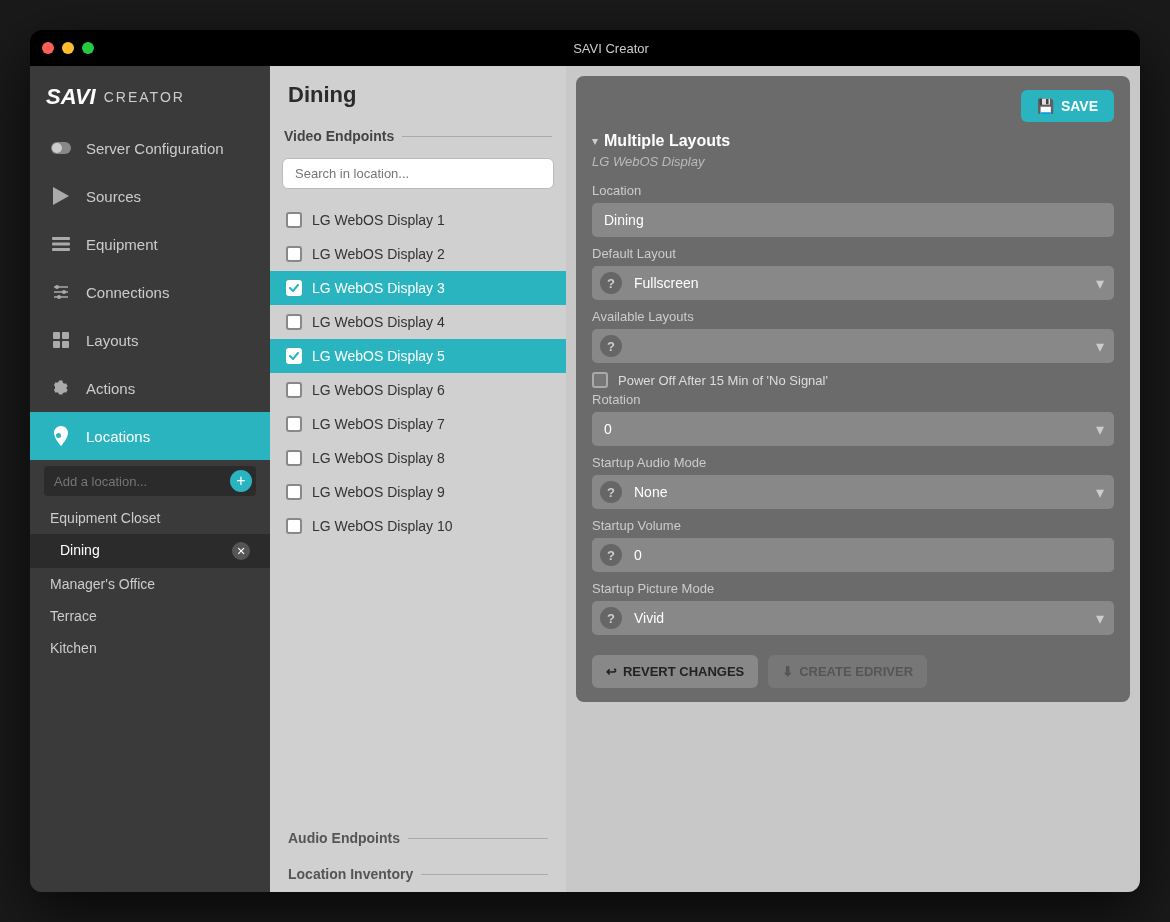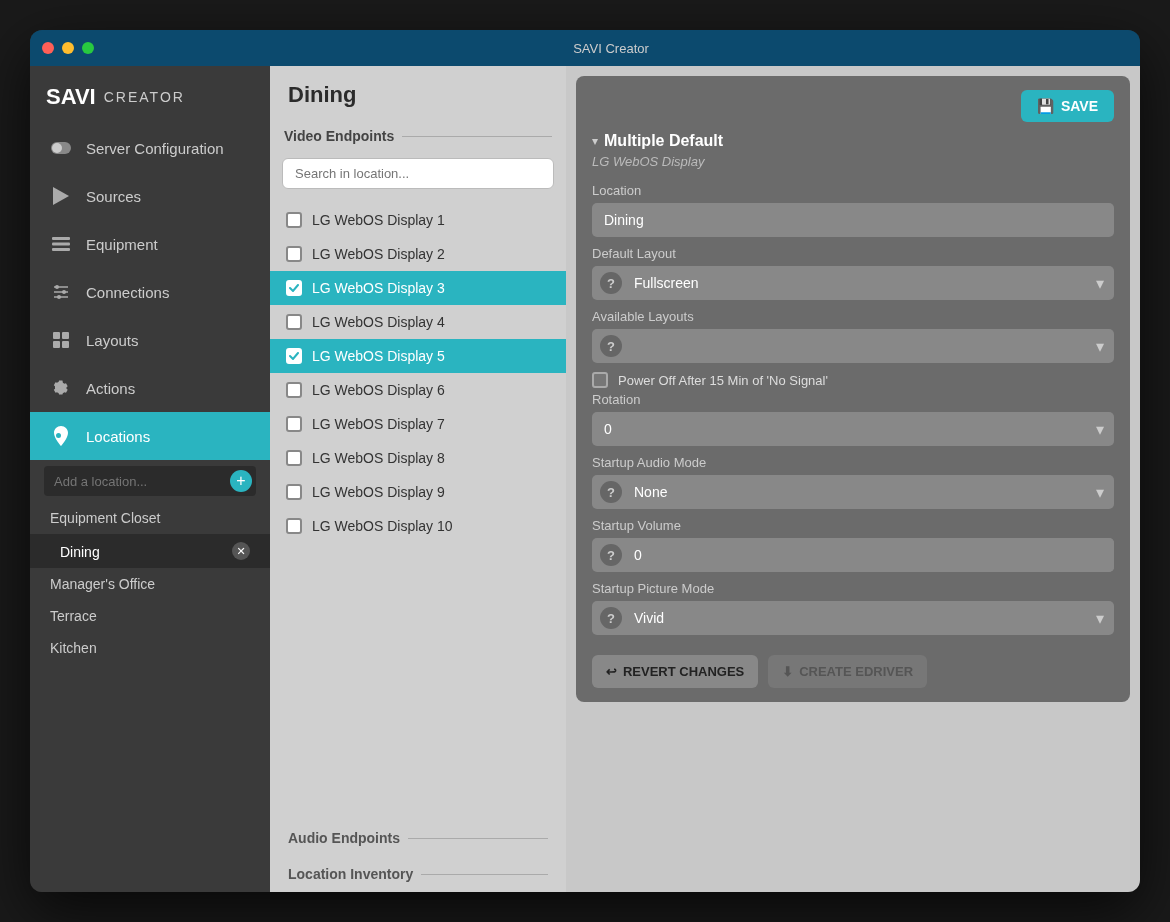--- a/index.html
+++ b/index.html
@@ -15,21 +15,21 @@
       width: 1110px;
       height: 862px;
       background: #2b2b2b;
       border-radius: 12px;
       box-shadow: 0 20px 60px rgba(0,0,0,0.7);
       overflow: hidden;
       display: flex;
       flex-direction: column;
     }
     .titlebar {
-      background: #0c4a6e;
+      background: #000000;
       height: 36px;
       display: flex;
       align-items: center;
       padding: 0 12px;
       flex-shrink: 0;
     }
     .traffic-lights {
       display: flex;
       gap: 8px;
     }
@@ -64,20 +64,21 @@
     .sidebar-logo {
       padding: 18px 16px 14px;
       display: flex;
       align-items: center;
       gap: 8px;
     }
     .logo-savi {
       color: white;
       font-size: 22px;
       font-weight: 900;
+      font-style: italic;
     }
     .logo-creator {
       color: #ccc;
       font-size: 14px;
       font-weight: 400;
       letter-spacing: 2px;
       text-transform: uppercase;
     }
     .sidebar-nav {
       flex: 1;
@@ -132,21 +133,21 @@
       font-size: 16px;
       cursor: pointer;
       flex-shrink: 0;
     }
     .location-item {
       padding: 8px 20px;
       color: #ccc;
       font-size: 14px;
       cursor: pointer;
       display: flex;
-      align-items: flex-end;
+      align-items: flex-start;
       justify-content: space-between;
     }
     .location-item.active {
       background: #2b2b2b;
       color: white;
     }
     .location-item.sub {
       padding-left: 30px;
     }
     .location-close {
@@ -663,21 +664,21 @@
         <div class="props-inner">
           <div class="props-top-row">
             <button class="save-btn">
               <span>💾</span>
               <span>SAVE</span>
             </button>
           </div>
 
           <div class="multiple-devices-header">
             <span class="chevron-down">▾</span>
-            <span class="multiple-title">Multiple Default</span>
+            <span class="multiple-title">Multiple Layouts</span>
           </div>
           <div class="device-subtitle">LG WebOS Display</div>
 
           <div class="field-group">
             <div class="field-label">Location</div>
             <input class="field-input" type="text" value="Dining" style="">
           </div>
 
           <div class="field-group">
             <div class="field-label">Default Layout</div>

